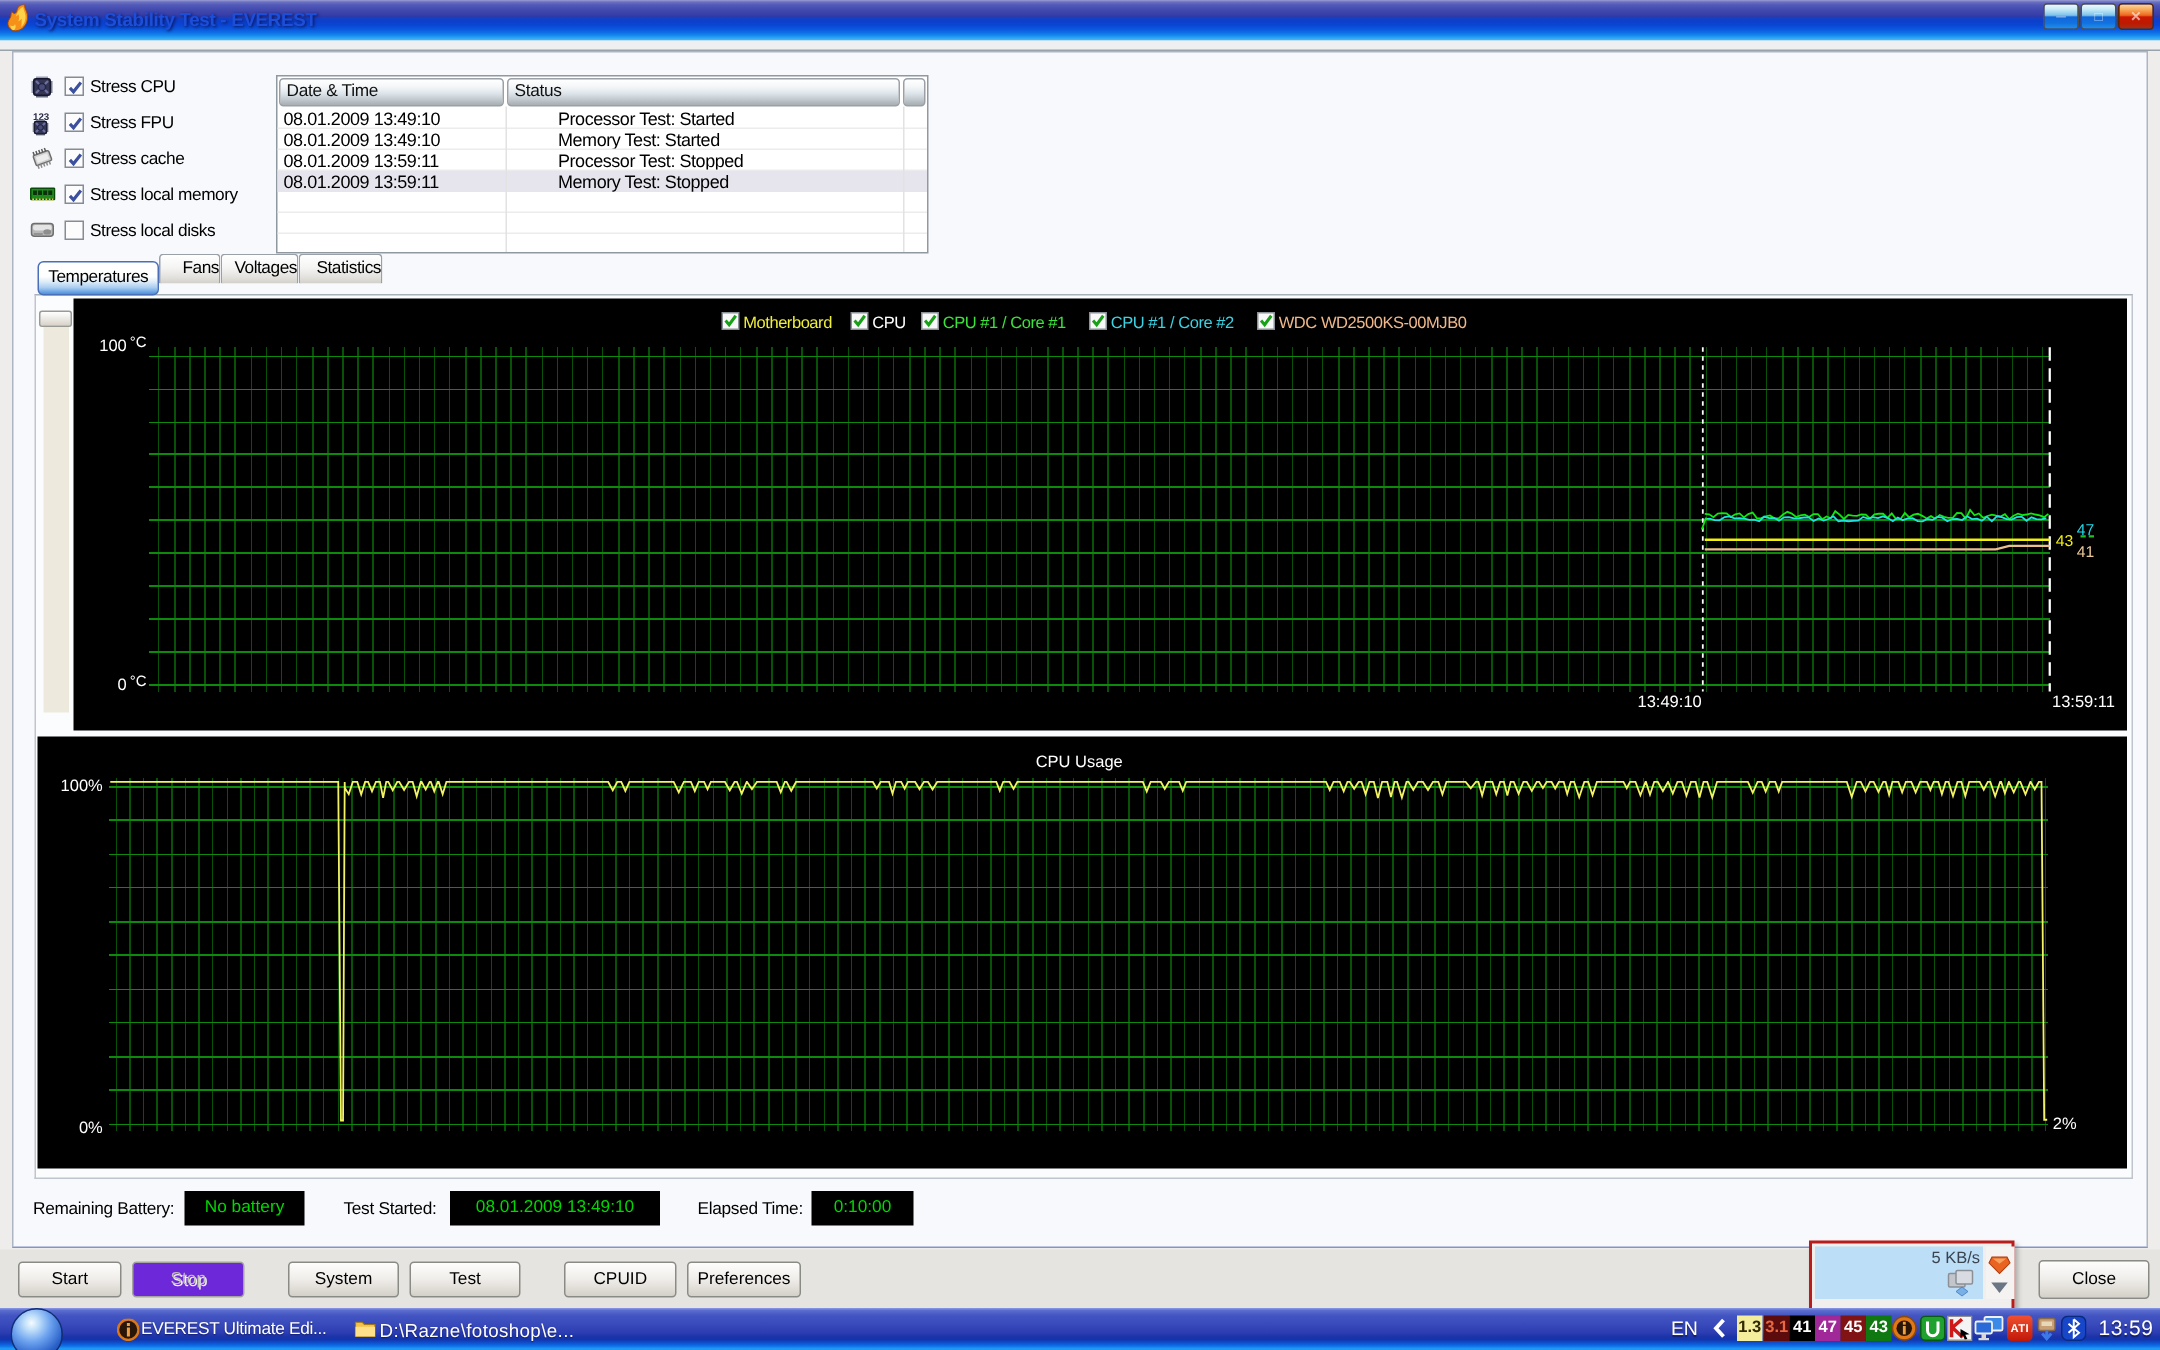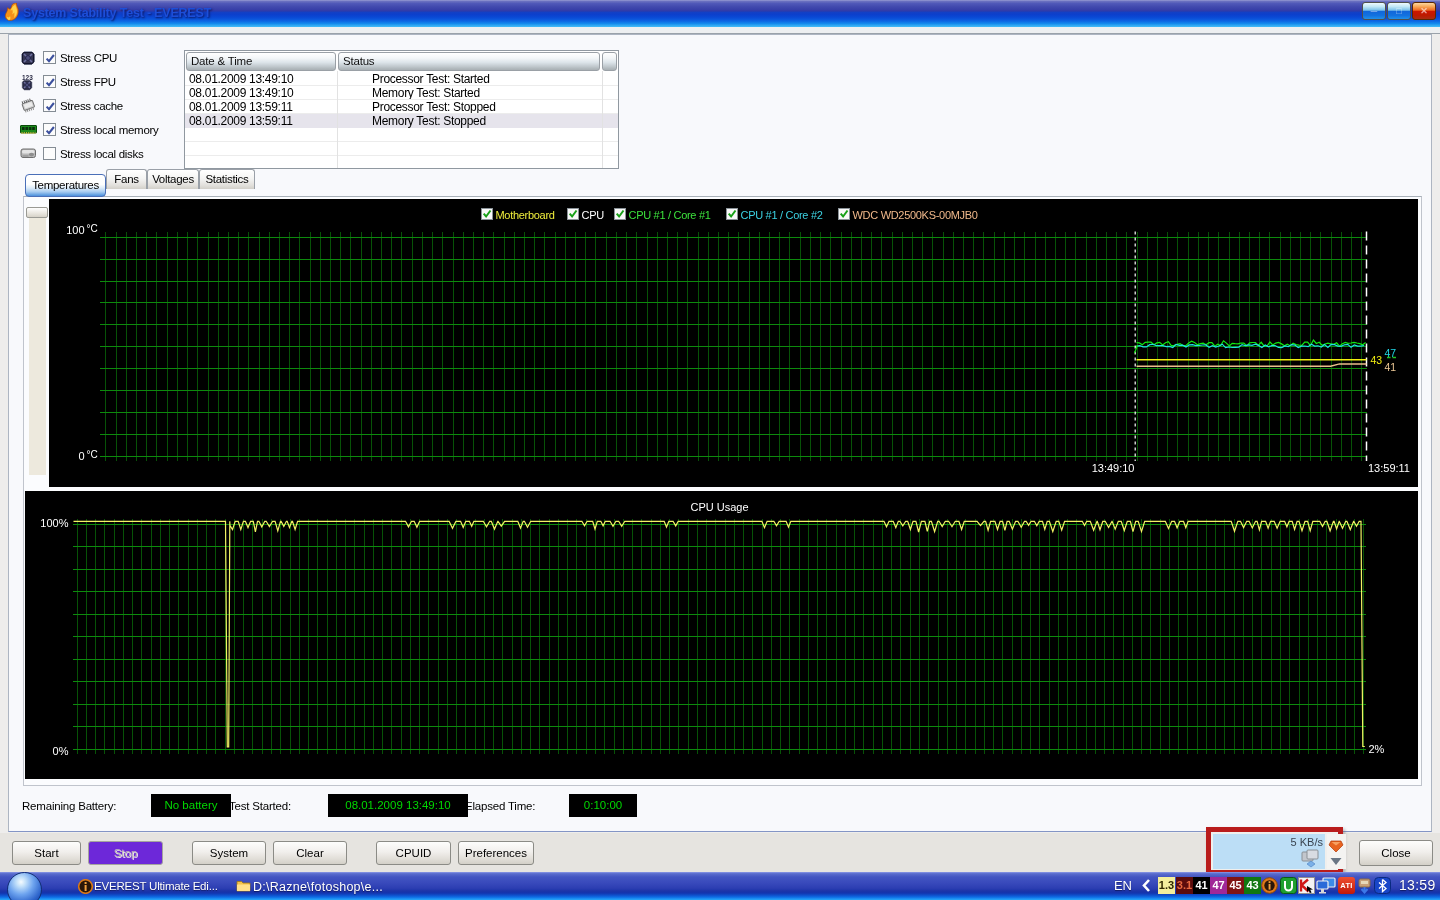--- a/index.html
+++ b/index.html
@@ -35,43 +35,43 @@
   .trow .c1 { position:absolute; left:4px; top:0; }
   .trow .c2 { position:absolute; left:140px; top:0;margin-left:47px; }
   .rline { position:absolute; left:0; width:433px; height:1px; background:#ececec; }
   .cline { position:absolute; top:20px; width:1px; height:97px; background:#e2e2e2; }
 
   
   .tab { position:absolute; font-size:11.5px; letter-spacing:-0.3px; text-align:center; color:#000; }
   #tab-sel { left:25px; top:174px; width:81px; height:23px; line-height:20px;
      background:linear-gradient(#ffffff 0%, #fdfefe 45%, #dcebf8 62%, #a8ccf0 80%, #5d9ce0 96%, #4e90da 100%);
      border:1px solid #4a6fb8; border-radius:4px; z-index:3; }
-  .tab.plain { top:169px; height:20px; line-height:18px; background:linear-gradient(#ffffff 0%, #f4f4f3 45%, #e2e0dc 80%, #d2cfc9 100%); border:1px solid #9aa0a8; border-bottom:none; border-radius:3px 3px 0 0; }
+  .tab.plain { top:169px; height:20px; line-height:18px; background:linear-gradient(#ffffff 0%, #f4f4f3 45%, #e2e0dc 80%, #d2cfc9 100%); border:1px solid #9aa0a8; border-bottom:none; border-radius:3px 3px 0 0;text-align:right; }
   #tab-f { left:106px; width:41px; }
   #tab-v { left:147px; width:52px; }
   #tab-s { left:199px; width:56px; }
 
   
   #chartframe { left:23px; top:196px; width:1399px; height:590px; background:#fbfcfe; border:1px solid #c0c4cc; border-top-color:#a8b0b8; }
   #sb-track { left:29px; top:217px; width:17px; height:258px; background:#ede9dd; }
   #sb-thumb { left:26px; top:207px; width:22px; height:11px; background:linear-gradient(#ffffff, #e8e5de 60%, #d6d2c8); border:1px solid #9a9a94; border-radius:2px; }
   #chart1 { left:48.5px; top:199px; width:1369px; height:287.5px; background:#000; }
   #chart2 { left:24.5px; top:491px; width:1393px; height:288px; background:#000; }
 
   
   .ilbl { position:absolute; font-size:11.5px; letter-spacing:-0.2px; color:#000; }
-  .ibox { position:absolute; top:794px; height:23px; background:#000; color:#00d800; font-size:11.5px; text-align:center; line-height:23px;margin-left:28px; }
+  .ibox { position:absolute; top:794px; height:23px; background:#000; color:#00d800; font-size:11.5px; text-align:center; line-height:23px; }
 
   
   #btnstrip { left:0; top:833px; width:1440px; height:39px; background:#e6e4e0; }
   .btn { position:absolute; top:841px; height:24px; background:linear-gradient(#fdfdfc 0%, #f1efec 45%, #e2dfd9 75%, #d3d0c8 100%); border:1px solid #8b8b86; border-radius:3px; font-size:11.5px; color:#000; text-align:center; line-height:22px; }
   .btn.disabled { background:#6d28d9; color:#c2c0ba; border-color:#a5a49e; text-shadow:1px 1px 0 #f2f0ec; }
 
   
-  #netpop { left:1206px; top:827px; width:137px; height:48px; background:#f0efed; border:5px solid #b91c1c; box-shadow:2px 2px 3px rgba(90,90,90,.4); }
+  #netpop { left:1206px; top:827px; width:137px; height:48px; background:#f0efed; border:2px solid #b91c1c; box-shadow:2px 2px 3px rgba(90,90,90,.4); }
 
   
   #taskbar { left:0; top:872px; width:1440px; height:28px;
      background:linear-gradient(#8c9ae8 0%, #5a6ccd 6%, #4355c2 18%, #3849bb 40%, #2c3eb2 58%, #1c34a8 68%, #1334ae 75%, #0f4cc8 82%, #0e6ee6 90%, #24a0f8 98%, #1b8cec 100%); }
   #orb { left:7px; top:872px; width:35px; height:28px; overflow:hidden; }
   #orb .ball { position:absolute; left:0; top:0; width:35px; height:35px; border-radius:50%;
      background:radial-gradient(circle at 13px 9px, #f6fbfe 0%, #c2e0fa 15%, #6ea4ef 40%, #2b62ca 70%, #17429e 90%, #123a8c 100%); border:1px solid #122e74; }
   .ttext { position:absolute; color:#fff; font-size:11.5px; letter-spacing:-0.2px; top:879.5px; white-space:nowrap; text-shadow:0 1px 1px rgba(0,0,30,.5); }
   .badge { position:absolute; top:877px; width:17px; height:17px; font-size:11px; font-weight:bold; text-align:center; line-height:17px; }
 </style>
@@ -268,21 +268,21 @@
 <div class="ibox abs" style="left:123px;width:80px">No battery</div>
 <div class="ilbl abs" style="left:229px;top:800px">Test Started:</div>
 <div class="ibox abs" style="left:300px;width:140px">08.01.2009 13:49:10</div>
 <div class="ilbl abs" style="left:465px;top:800px">Elapsed Time:</div>
 <div class="ibox abs" style="left:541px;width:68px">0:10:00</div>
 
 <div id="btnstrip" class="abs"></div>
 <div class="btn abs" style="left:12px;width:69px">Start</div>
 <div class="btn disabled abs" style="left:88px;width:75px">Stop</div>
 <div class="btn abs" style="left:192px;width:74px">System</div>
-<div class="btn abs" style="left:273px;width:74px">Clear</div>
+<div class="btn abs" style="left:273px;width:74px">Test</div>
 <div class="btn abs" style="left:376px;width:75px">CPUID</div>
 <div class="btn abs" style="left:458px;width:76px">Preferences</div>
 <div class="btn abs" style="left:1359px;top:840px;width:74px;height:26px;line-height:24px">Close</div>
 
 <div id="netpop" class="abs">
   <div style="position:absolute;left:2px;top:2px;width:112px;height:35px;background:#bcdef6"></div>
   <div style="position:absolute;left:2px;top:2px;width:112px;height:35px;">
     <div style="position:absolute;right:2px;top:2px;font-size:11px;color:#3a4450">5 KB/s</div>
     <svg style="position:absolute;left:88px;top:15px" width="20" height="19" viewBox="0 0 20 19">
       <rect x="1" y="3" width="11" height="9" rx="1" fill="#c2c6cc" stroke="#8a9096"></rect>

